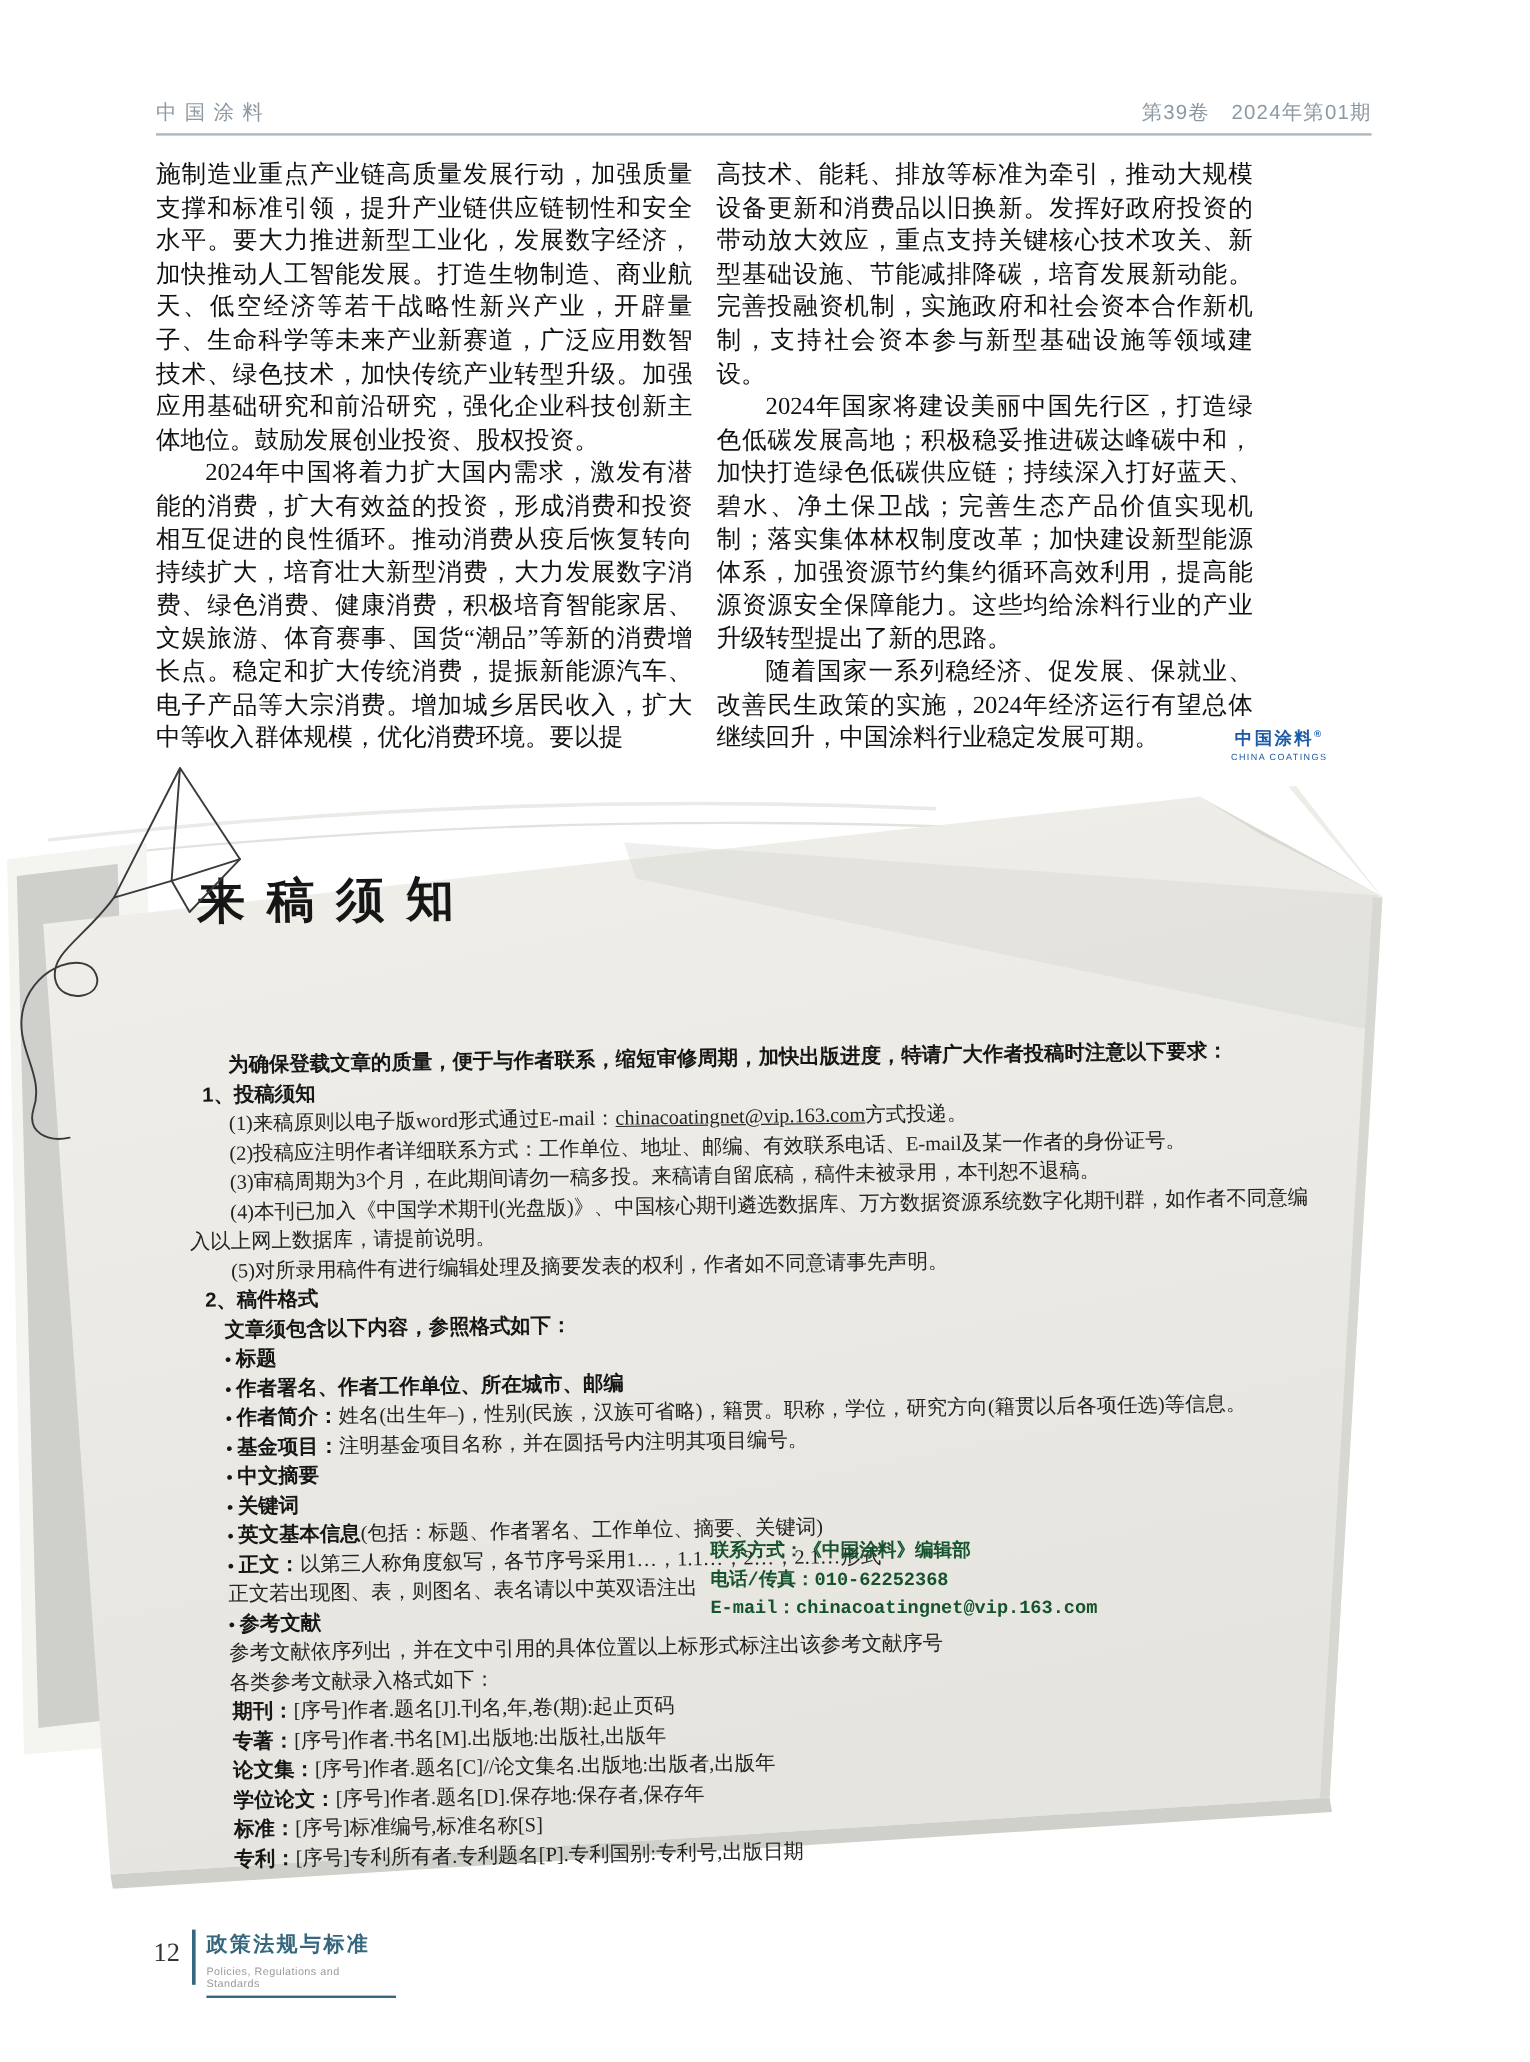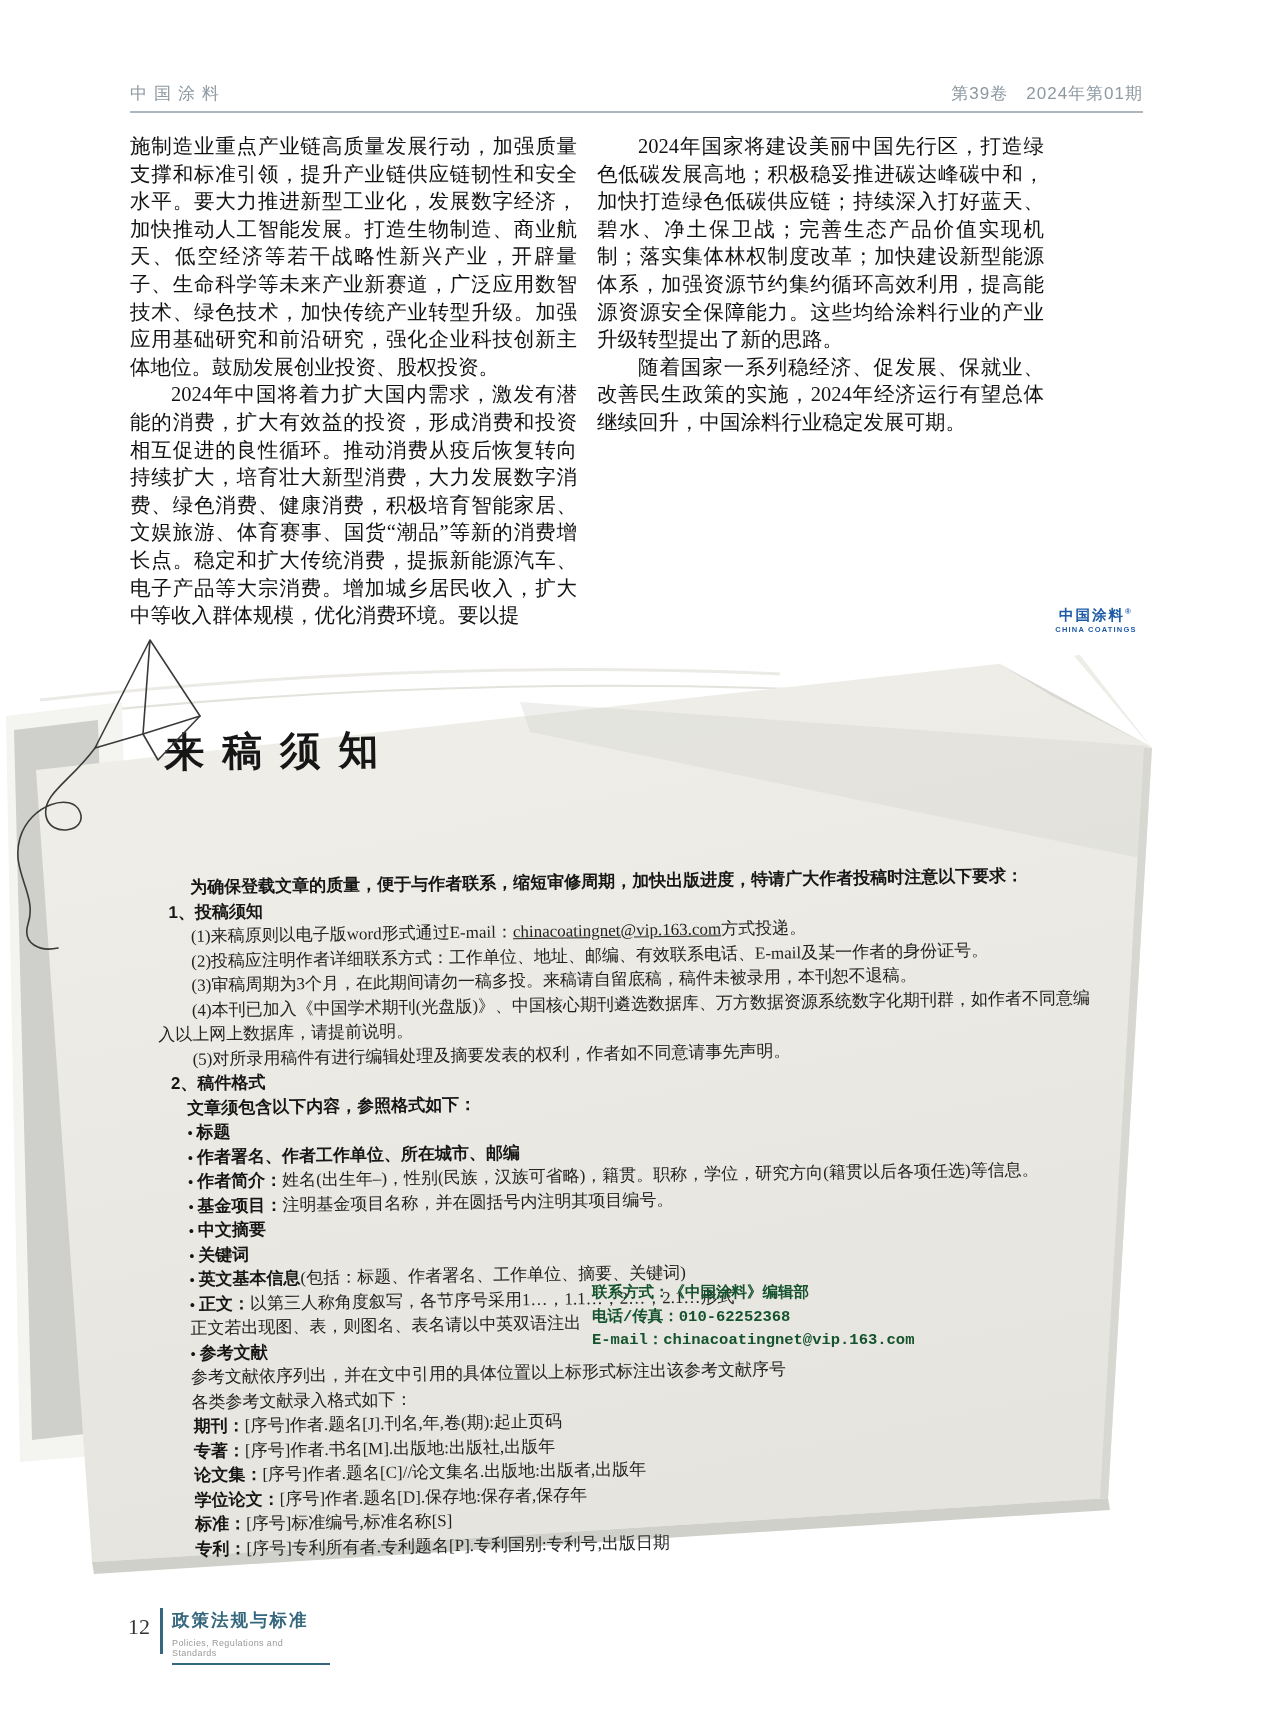--- a/index.html
+++ b/index.html
@@ -29,26 +29,26 @@
     font-size:20.5px;line-height:27.6px;color:#111;
     text-align:justify;
   }
   .col-left{left:130px;}
   .col-right{left:597px;}
   .col p{margin:0;}
   .col p.ind{text-indent:2em;}
 
   
   .brand{
-    position:absolute;left:1053px;top:608px;width:86px;text-align:center;
+    position:absolute;left:1023px;top:608px;width:86px;text-align:center;
     color:#1d5ba6;font-family:"Liberation Sans",sans-serif;line-height:1.1;
   }
   .brand .cn{font-size:14.5px;font-weight:bold;letter-spacing:2px;white-space:nowrap;}
   .brand .reg{font-size:8px;vertical-align:super;}
-  .brand .en{font-size:7.5px;font-weight:bold;letter-spacing:1.2px;margin-top:2px;white-space:nowrap;}
+  .brand .en{font-size:7.5px;font-weight:normal;letter-spacing:1.2px;margin-top:2px;white-space:nowrap;}
 
   
   .paperzone{position:absolute;left:0;top:630px;width:1235px;height:960px;}
   .paperzone svg{position:absolute;left:0;top:0;}
 
   
   .notice-content{
     position:absolute;left:140px;top:72px;width:960px;
     transform:rotate(-0.8deg);transform-origin:30px 30px;
     color:#222;
@@ -96,20 +96,21 @@
   <div class="hdr">
     <span class="journal">中国涂料</span>
     <span class="issue">第39卷　2024年第01期</span>
   </div>
 
   <div class="col col-left">
     <p>施制造业重点产业链高质量发展行动，加强质量支撑和标准引领，提升产业链供应链韧性和安全水平。要大力推进新型工业化，发展数字经济，加快推动人工智能发展。打造生物制造、商业航天、低空经济等若干战略性新兴产业，开辟量子、生命科学等未来产业新赛道，广泛应用数智技术、绿色技术，加快传统产业转型升级。加强应用基础研究和前沿研究，强化企业科技创新主体地位。鼓励发展创业投资、股权投资。</p>
     <p class="ind">2024年中国将着力扩大国内需求，激发有潜能的消费，扩大有效益的投资，形成消费和投资相互促进的良性循环。推动消费从疫后恢复转向持续扩大，培育壮大新型消费，大力发展数字消费、绿色消费、健康消费，积极培育智能家居、文娱旅游、体育赛事、国货“潮品”等新的消费增长点。稳定和扩大传统消费，提振新能源汽车、电子产品等大宗消费。增加城乡居民收入，扩大中等收入群体规模，优化消费环境。要以提</p>
   </div>
   <div class="col col-right">
+    <p>高技术、能耗、排放等标准为牵引，推动大规模设备更新和消费品以旧换新。发挥好政府投资的带动放大效应，重点支持关键核心技术攻关、新型基础设施、节能减排降碳，培育发展新动能。完善投融资机制，实施政府和社会资本合作新机制，支持社会资本参与新型基础设施等领域建设。</p>
     <p class="ind">2024年国家将建设美丽中国先行区，打造绿色低碳发展高地；积极稳妥推进碳达峰碳中和，加快打造绿色低碳供应链；持续深入打好蓝天、碧水、净土保卫战；完善生态产品价值实现机制；落实集体林权制度改革；加快建设新型能源体系，加强资源节约集约循环高效利用，提高能源资源安全保障能力。这些均给涂料行业的产业升级转型提出了新的思路。</p>
     <p class="ind">随着国家一系列稳经济、促发展、保就业、改善民生政策的实施，2024年经济运行有望总体继续回升，中国涂料行业稳定发展可期。</p>
   </div>
 
   <div class="brand">
     <div class="cn"><span>中国涂料</span><span class="reg">®</span></div>
     <div class="en">CHINA COATINGS</div>
   </div>
 
   <div class="paperzone">

